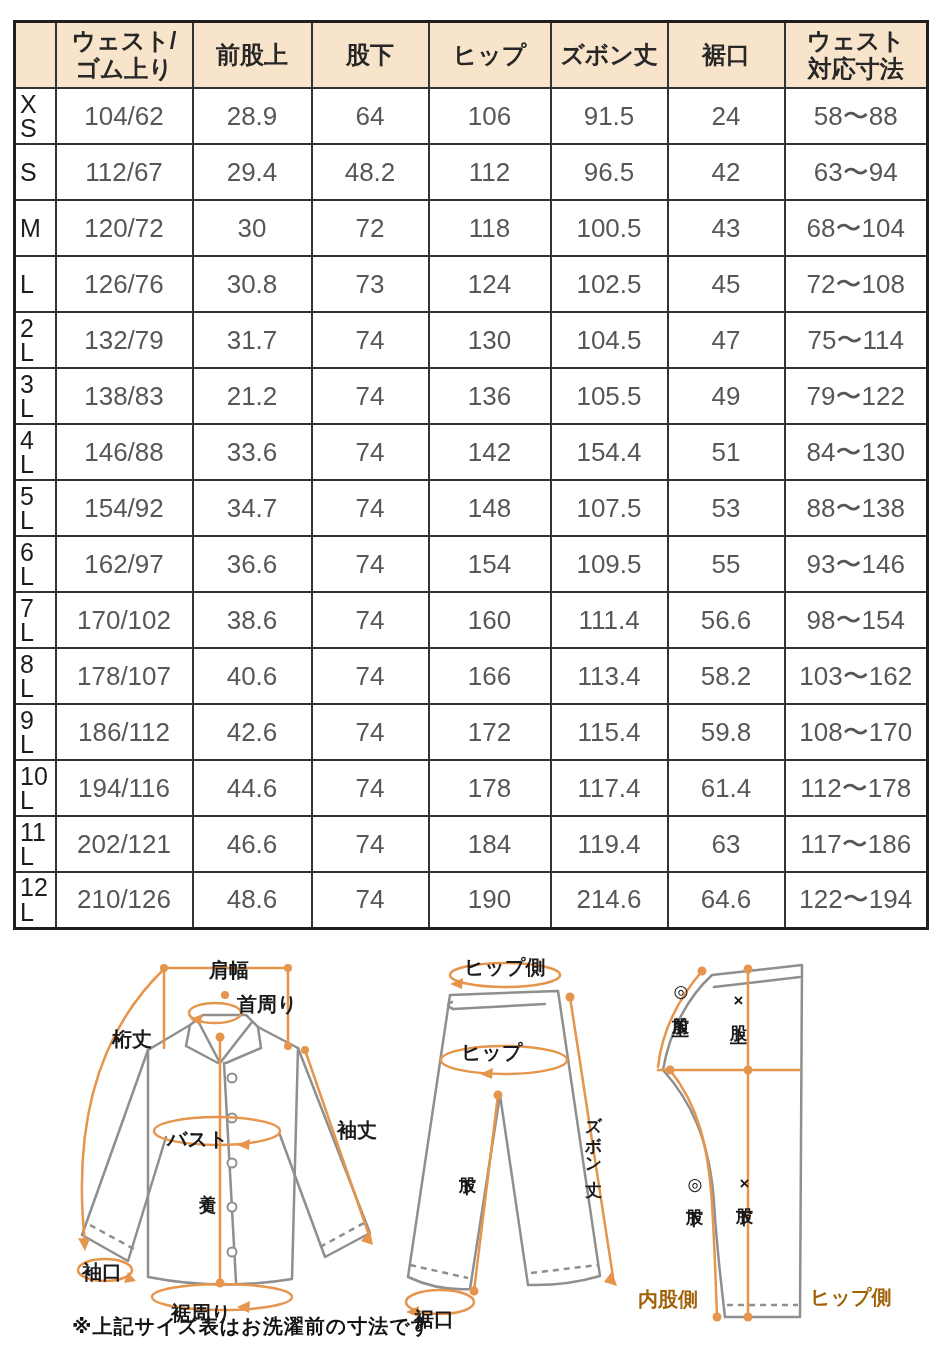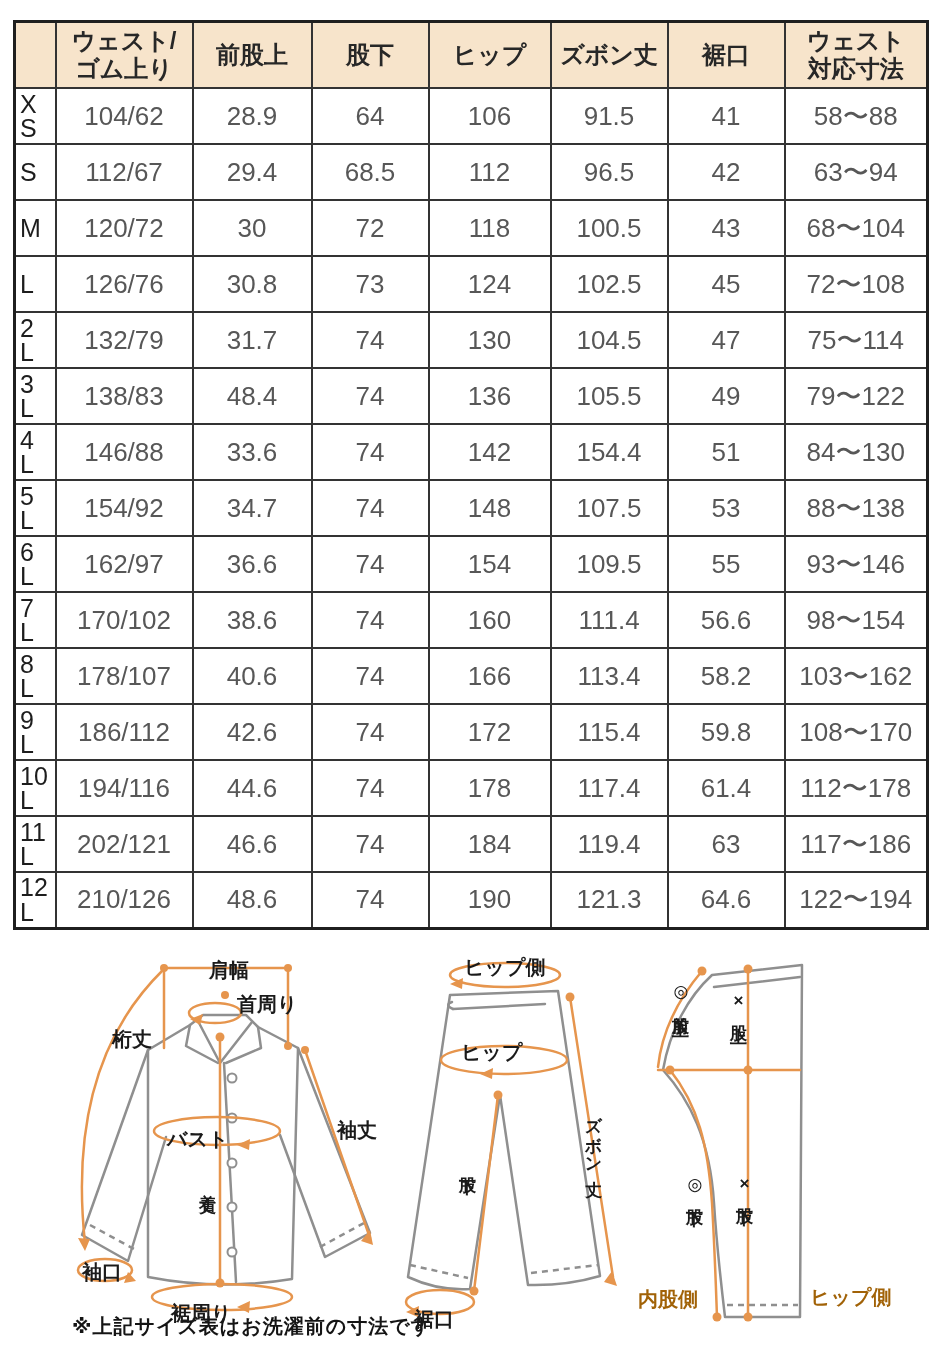--- a/index.html
+++ b/index.html
@@ -91,28 +91,28 @@
     </thead>
     <tbody>
         <tr>
           <th class="size-cell">X
 S</th>
           <td>104/62</td>
           <td>28.9</td>
           <td>64</td>
           <td>106</td>
           <td>91.5</td>
-          <td>41</td>
+          <td>24</td>
           <td>58〜88</td>
         </tr>
         <tr>
           <th class="size-cell">S</th>
           <td>112/67</td>
           <td>29.4</td>
-          <td>68.5</td>
+          <td>48.2</td>
           <td>112</td>
           <td>96.5</td>
           <td>42</td>
           <td>63〜94</td>
         </tr>
         <tr>
           <th class="size-cell">M</th>
           <td>120/72</td>
           <td>30</td>
           <td>72</td>
@@ -139,21 +139,21 @@
           <td>74</td>
           <td>130</td>
           <td>104.5</td>
           <td>47</td>
           <td>75〜114</td>
         </tr>
         <tr>
           <th class="size-cell">3
 L</th>
           <td>138/83</td>
-          <td>48.4</td>
+          <td>21.2</td>
           <td>74</td>
           <td>136</td>
           <td>105.5</td>
           <td>49</td>
           <td>79〜122</td>
         </tr>
         <tr>
           <th class="size-cell">4
 L</th>
           <td>146/88</td>
@@ -241,21 +241,21 @@
           <td>63</td>
           <td>117〜186</td>
         </tr>
         <tr>
           <th class="size-cell">12
 L</th>
           <td>210/126</td>
           <td>48.6</td>
           <td>74</td>
           <td>190</td>
-          <td>121.3</td>
+          <td>214.6</td>
           <td>64.6</td>
           <td>122〜194</td>
         </tr>
       </tbody>
   </table>
 
   <div class="diagrams">
 
     <svg style="left:40px" width="372" height="396" viewBox="0 0 372 396">
       <g>

